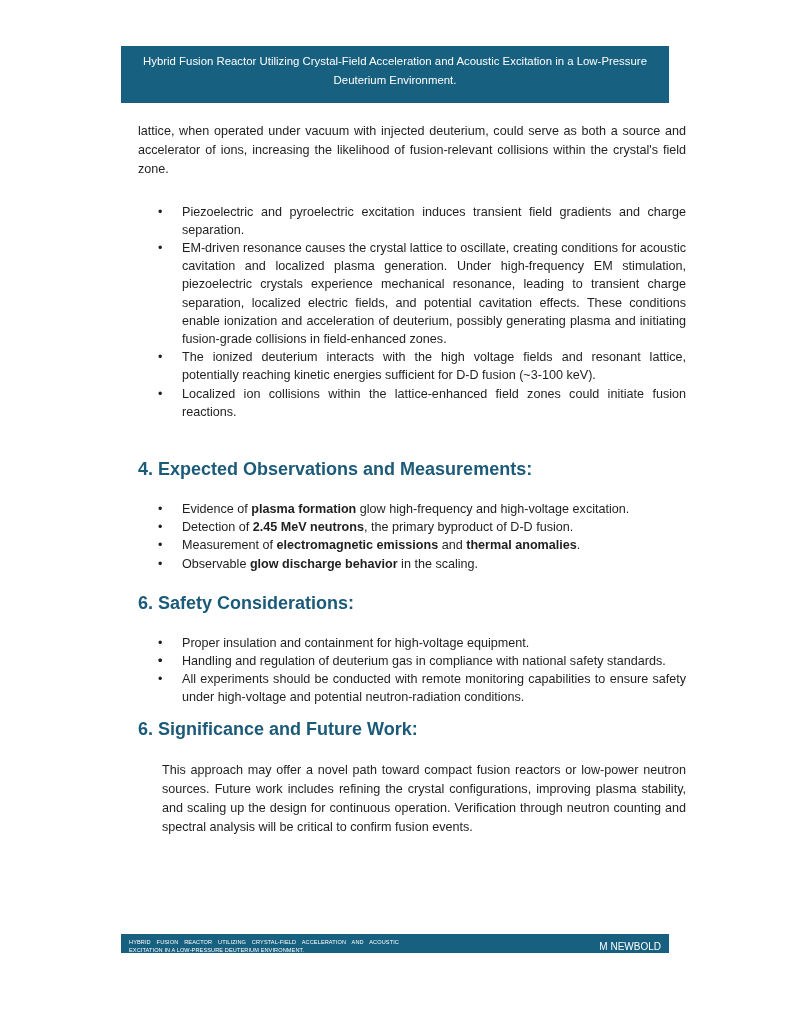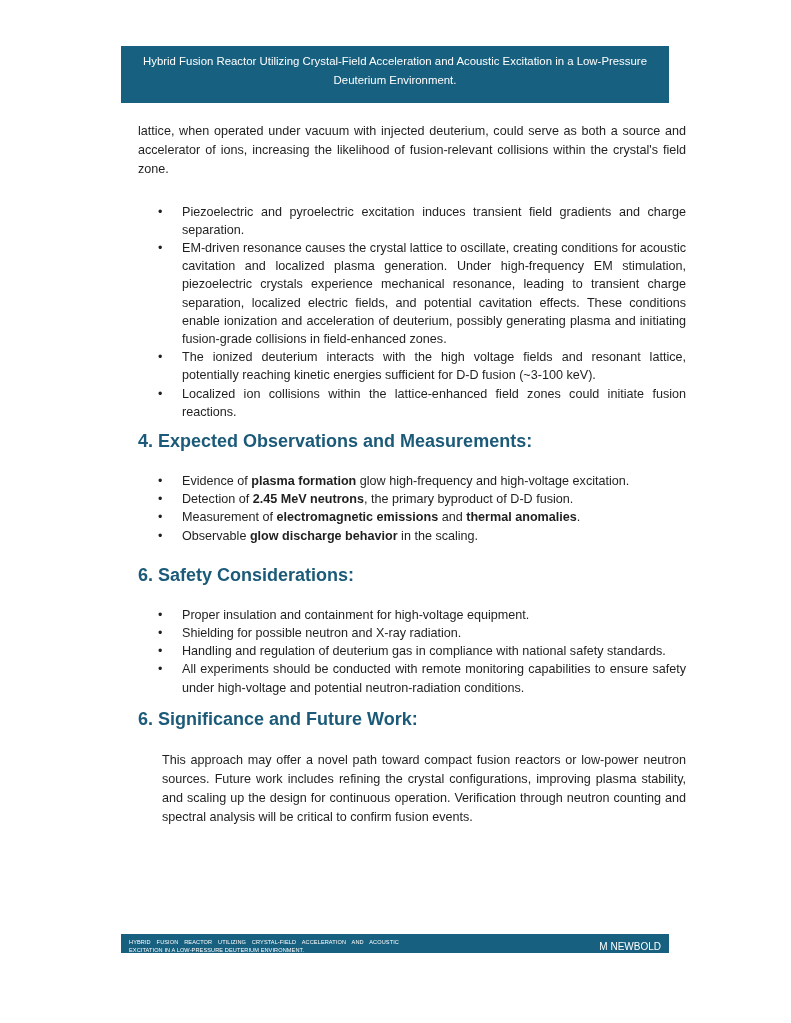--- a/index.html
+++ b/index.html
@@ -32,32 +32,32 @@
 <div class="content">
   <p class="body">lattice, when operated under vacuum with injected deuterium, could serve as both a source and accelerator of ions, increasing the likelihood of fusion-relevant collisions within the crystal's field zone.</p>
 
   <ul class="bullets" style="margin-top:23px;">
     <li><span class="bullet">•</span><span>Piezoelectric and pyroelectric excitation induces transient field gradients and charge separation.</span></li>
     <li><span class="bullet">•</span><span>EM-driven resonance causes the crystal lattice to oscillate, creating conditions for acoustic cavitation and localized plasma generation. Under high-frequency EM stimulation, piezoelectric crystals experience mechanical resonance, leading to transient charge separation, localized electric fields, and potential cavitation effects. These conditions enable ionization and acceleration of deuterium, possibly generating plasma and initiating fusion-grade collisions in field-enhanced zones.</span></li>
     <li><span class="bullet">•</span><span>The ionized deuterium interacts with the high voltage fields and resonant lattice, potentially reaching kinetic energies sufficient for D-D fusion (~3-100 keV).</span></li>
     <li><span class="bullet">•</span><span>Localized ion collisions within the lattice-enhanced field zones could initiate fusion reactions.</span></li>
   </ul>
 
-  <h2 class="section" style="margin-top:8px;">4. Expected Observations and Measurements:</h2>
+  <h2 class="section" style="margin-top:36px;">4. Expected Observations and Measurements:</h2>
   <ul class="bullets" style="margin-top:19px;">
     <li><span class="bullet">•</span><span>Evidence of </span><b>plasma formation</b><span> glow high-frequency and high-voltage excitation.</span></li>
     <li><span class="bullet">•</span><span>Detection of </span><b>2.45 MeV neutrons</b><span>, the primary byproduct of D-D fusion.</span></li>
     <li><span class="bullet">•</span><span>Measurement of </span><b>electromagnetic emissions</b><span> and </span><b>thermal anomalies</b><span>.</span></li>
     <li><span class="bullet">•</span><span>Observable </span><b>glow discharge behavior</b><span> in the scaling.</span></li>
   </ul>
 
   <h2 class="section" style="margin-top:18px;">6. Safety Considerations:</h2>
   <ul class="bullets" style="margin-top:19px;">
     <li><span class="bullet">•</span><span>Proper insulation and containment for high-voltage equipment.</span></li>
-    <li><span class="bullet">•</span><span>Shielding for possible neutron and X-ray radiation.</span></li>
+    <li><span class="bullet">•</span></li>
     <li><span class="bullet">•</span><span>Handling and regulation of deuterium gas in compliance with national safety standards.</span></li>
     <li><span class="bullet">•</span><span>All experiments should be conducted with remote monitoring capabilities to ensure safety under high-voltage and potential neutron-radiation conditions.</span></li>
   </ul>
 
   <h2 class="section" style="margin-top:10px;">6. Significance and Future Work:</h2>
   <p class="body" style="margin-top:20px;margin-left:24px;">This approach may offer a novel path toward compact fusion reactors or low-power neutron sources. Future work includes refining the crystal configurations, improving plasma stability, and scaling up the design for continuous operation. Verification through neutron counting and spectral analysis will be critical to confirm fusion events.</p>
 </div>
 
 <div class="footer-band">
   <div class="footer-left">Hybrid Fusion Reactor Utilizing Crystal-Field Acceleration and Acoustic Excitation in a Low-Pressure Deuterium Environment.</div>

